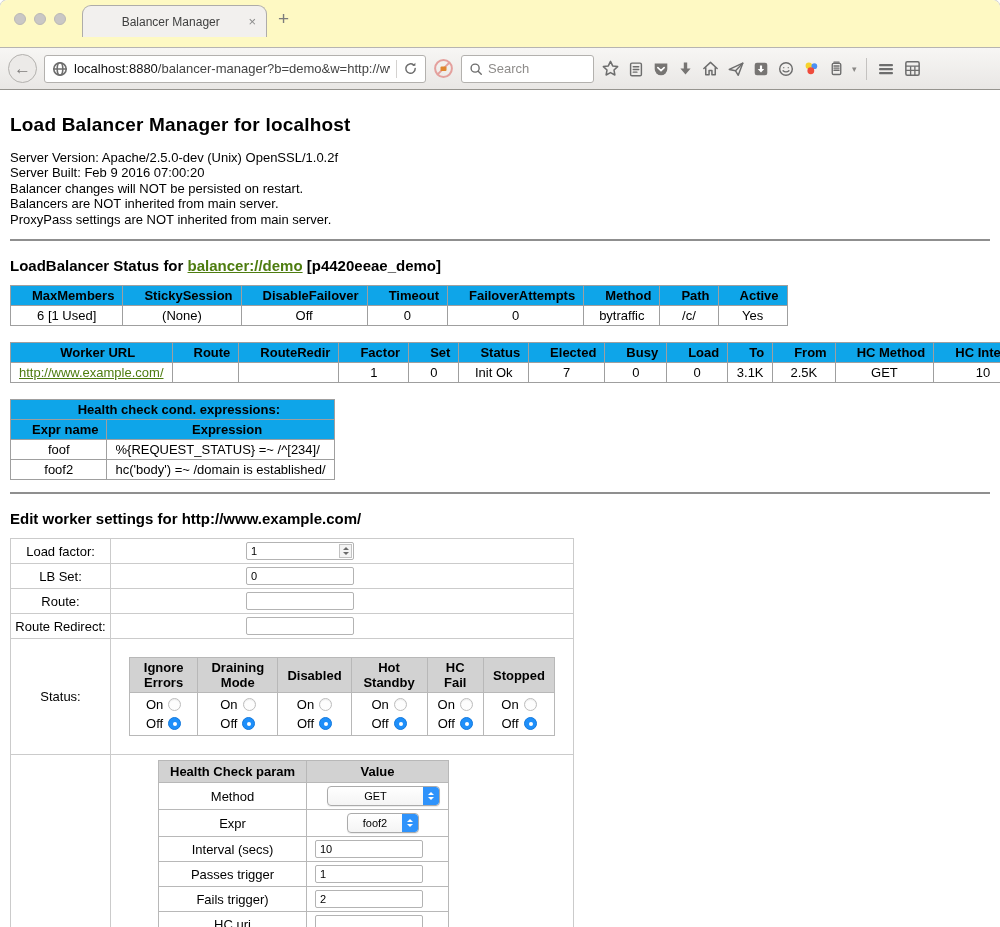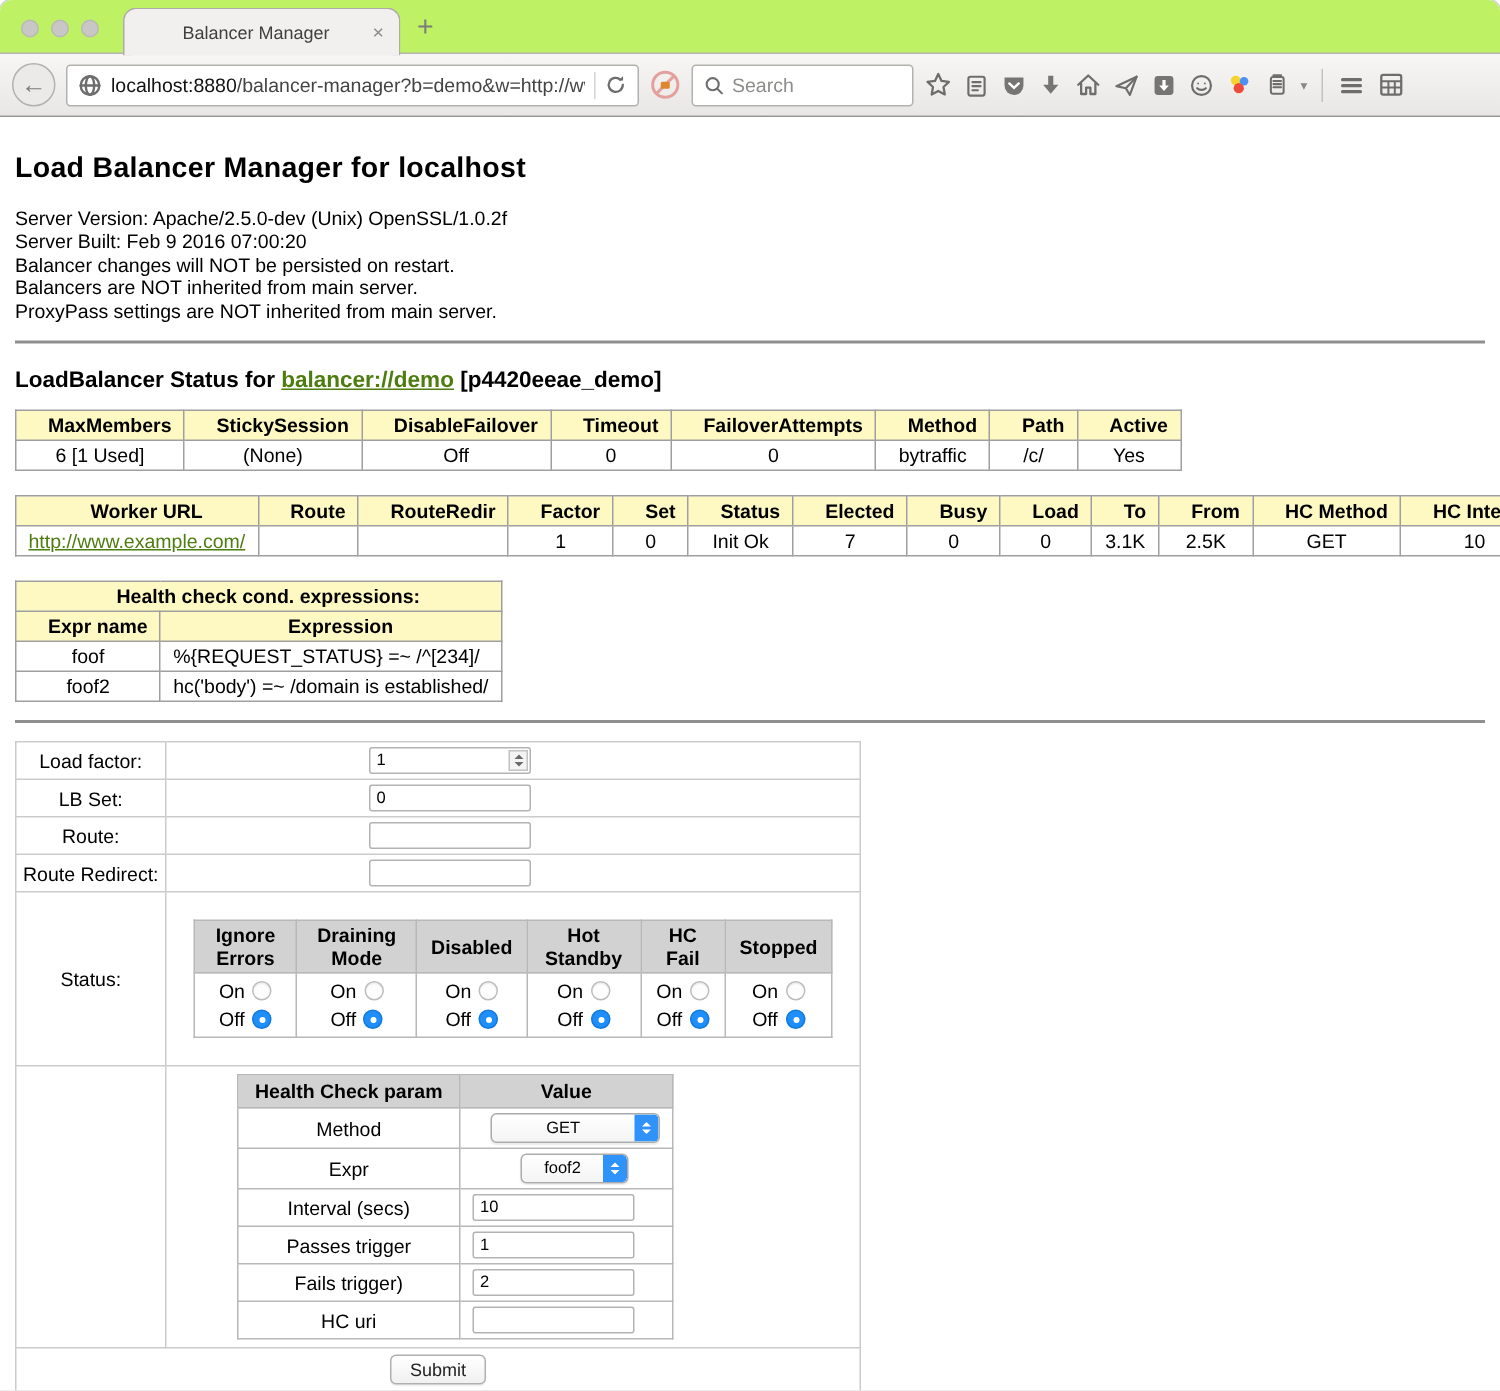--- a/index.html
+++ b/index.html
@@ -2,21 +2,21 @@
 <html><head>
 <meta charset="utf-8">
 <style>
   * { box-sizing: border-box; }
   html,body { margin:0; padding:0; background:#fff; }
   body { width:1000px; height:927px; font-family:"Liberation Sans", sans-serif; }
   .window { width:1000px; height:927px; border-radius:8px 8px 0 0; overflow:hidden;
             background:#fff; box-shadow:0 0 0 1px rgba(0,0,0,.18); }
 
   
-  .tabbar { height:36px; background:#bef264; border-bottom:1px solid #b6b4b1;
+  .tabbar { height:48px; background:#fef9c3; border-bottom:1px solid #b6b4b1;
             position:relative; }
   .traffic { position:absolute; left:14px; top:13px; display:flex; gap:8px; }
   .traffic span { width:12px; height:12px; border-radius:50%; background:#c9c7c5;
                   border:1px solid #bab8b6; }
   .tab { position:absolute; left:82px; top:5px; width:185px; height:32px;
          background:#f2f0ee; border:1px solid #aeacaa; border-bottom:none;
          border-radius:9px 9px 0 0; display:flex; align-items:center;
          padding:0 10px; }
   .tab-title { flex:1; text-align:center; font-size:12px; color:#404040; }
   .tab-close { color:#8a8a8a; font-size:13px; cursor:default; }
@@ -27,39 +27,39 @@
             padding:0 8px; gap:7px; }
   .backbtn { width:29px; height:29px; border-radius:50%; background:#eceae8;
              border:1px solid #b3b1ae; color:#7e7c7a; display:flex; align-items:center;
              justify-content:center; font-size:17px; font-weight:bold; flex:0 0 auto; }
   .urlbar { width:382px; height:28px; background:#fff; border:1px solid #b3b1ae;
             border-radius:3px; display:flex; align-items:center; padding:0 7px; gap:6px; }
   .url-text { flex:1; font-size:13px; white-space:nowrap; overflow:hidden; }
   .url-domain { color:#111;text-align:center; }
   .url-path { color:#444; }
   .vdiv { width:1px; height:18px; background:#d4d2d0; }
-  .searchbar { width:148px; height:28px; background:#fff; border:1px solid #b3b1ae;
+  .searchbar { width:133px; height:28px; background:#fff; border:1px solid #b3b1ae;
                border-radius:3px; display:flex; align-items:center; padding:0 7px; gap:5px; }
   .search-ph { color:#8e8c8a; font-size:13px; }
   .icn { display:flex; align-items:center; justify-content:center; flex:0 0 auto; }
   .navdiv { width:1px; height:22px; background:#c4c2c0; margin:0 2px; }
   .caret { font-size:9px; color:#8a8886; }
 
   
   .content { padding:8px 10px 0 10px; color:#000; }
   h1 { font-size:19px; margin:16px 0 14px 0; letter-spacing:.2px; }
   .info-line { font-size:13px; line-height:15.4px; }
   hr.rule { border:none; border-top:2px solid #8f8f8f; margin:12px 0; }
   h3 { font-size:15px; margin:16px 0 11px 0; }
   a.plink { color:#4d7c0f; text-decoration:underline; }
 
   table.grid { border-collapse:collapse; font-size:13px; }
   table.grid th, table.grid td { border:1px solid #9f9f9f; padding:2px 8px;
                                  text-align:center; white-space:nowrap; }
-  table.grid th { background:#fef9c3;padding-left:21px; }
+  table.grid th { background:#0ea5e9;padding-left:21px; }
   table.grid td { background:#fff; }
   .worker-tbl { width:100%; }
   .worker-tbl td.lft, .expr-tbl td.lft { text-align:left; }
 
   
   table.form-tbl { width:564px; border-collapse:collapse; font-size:13px;
                    border:1px solid #a8a8a8; margin-top:4px; }
   table.form-tbl > tbody > tr > td { border:1px solid #cbcbcb; padding:3px 4px; }
   td.flabel { width:100px; text-align:center; }
   .fctl { padding-left:135px !important; }
@@ -368,20 +368,21 @@
 
           <tr>
             <td>foof2</td>
             <td class="lft">hc('body') =~ /domain is established/</td>
           </tr>
         </tbody>
     </table>
 
     <hr class="rule">
 
+    <h3>Edit worker settings for http://www.example.com/</h3>
 
     <table class="form-tbl">
       <tbody>
 
           <tr>
             <td class="flabel">Load factor:</td>
             <td class="fctl">
               <span class="num-wrap">
                 <input class="txt" value="1" style="">
                 <span class="stepper">

